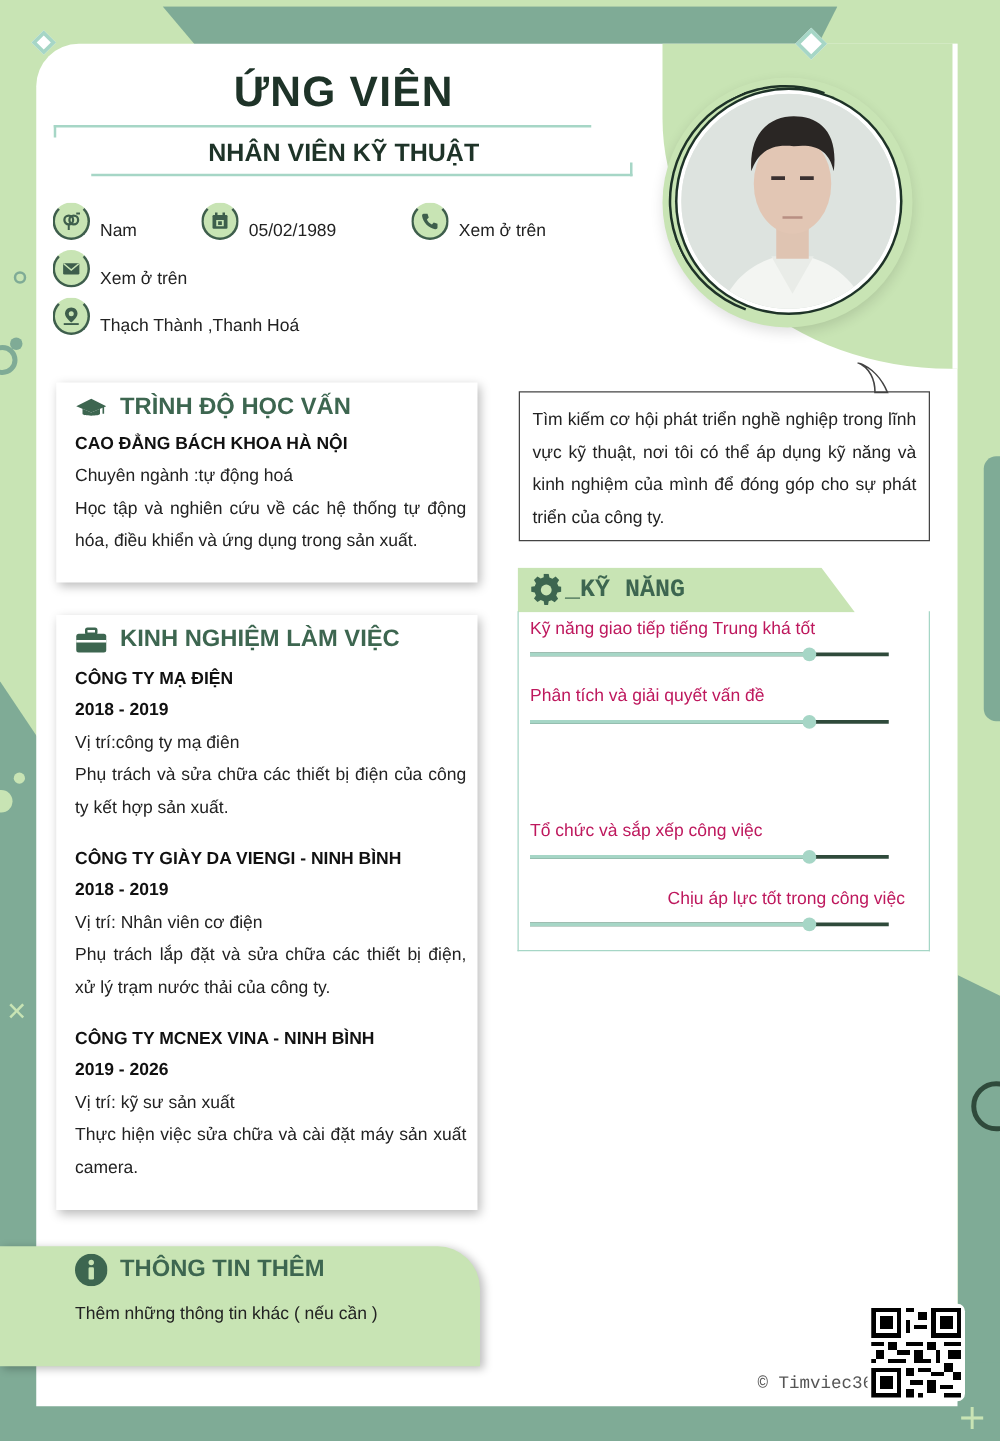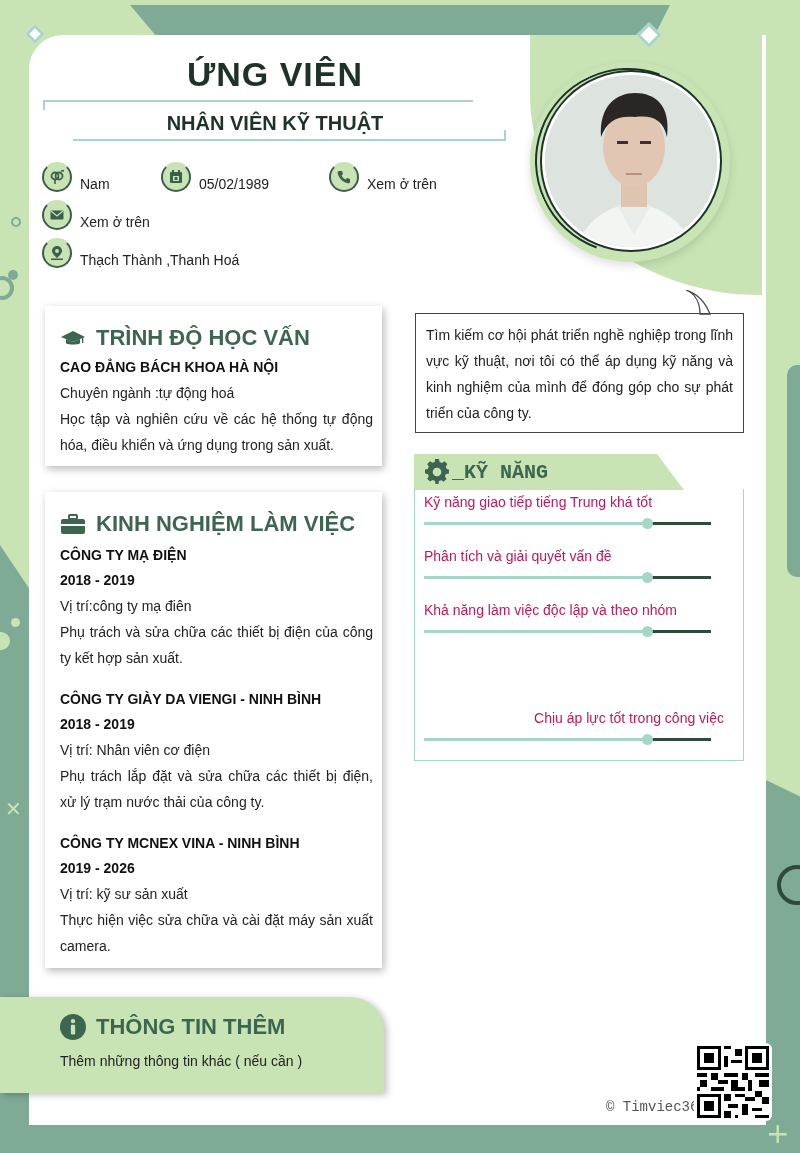--- a/index.html
+++ b/index.html
@@ -30,21 +30,21 @@
 
   .contact { position: absolute; display: flex; align-items: flex-end; font-size: 14px; color: #222; }
   .contact .ic { width: 30px; height: 30px; border-radius: 50%; background: #c8e4b4; border: 2px solid #3e5e4c; border-top-color: #c8e4b4; border-bottom-color: #3e5e4c; display: flex; align-items: center; justify-content: center; margin-right: 8px; }
   .contact .ic svg { width: 16px; height: 16px; fill: #3e5e4c; }
 
   .photo-wrap { position: absolute; left: 530px; top: 62px; width: 200px; height: 200px; border-radius: 50%; background: #c8e4b4; box-shadow: 0 4px 10px rgba(0,0,0,0.12); }
   .photo { position: absolute; left: 12px; top: 10px; width: 178px; height: 178px; border-radius: 50%; background: #dfe4e0; border: 3px solid #fff; box-shadow: 0 0 0 2px #1e3328; overflow: hidden; }
   .photo-arc { position: absolute; left: 5px; top: 6px; width: 186px; height: 186px; border-radius: 50%; border: 2px solid transparent; border-left-color: #1e3328; border-top-color: #1e3328; transform: rotate(-25deg); }
 
   .card { position: absolute; background: #fff; box-shadow: 2px 3px 8px rgba(0,0,0,0.28); }
-  .card-h { display: flex; align-items: center; font-size: 22px; font-weight: bold; color: #3d6650; margin-top: 11px; }
+  .card-h { display: flex; align-items: center; font-size: 19px; font-weight: bold; color: #3d6650; }
   .card-h svg { width: 26px; height: 24px; fill: #3d6650; margin-right: 10px; }
   .bold { font-weight: bold; font-size: 14px; color: #111; line-height: 25px; }
   .txt { font-size: 14px; color: #222; line-height: 26px; text-align: justify; }
 
   .bubble { position: absolute; left: 415px; top: 313px; width: 329px; height: 120px; border: 1.5px solid #444; border-radius: 0; padding: 8px 10px; }
   .bubble .txt { text-align: justify; }
   .bubble-tail { position: absolute; left: 684px; top: 290px; width: 40px; height: 26px; }
 
   .skills-h { position: absolute; left: 414px; top: 454px; width: 270px; height: 36px; background: #c8e4b4; clip-path: polygon(0 0, 90% 0, 100% 100%, 0 100%); display: flex; align-items: center; padding-left: 10px; font-size: 20px; font-weight: bold; color: #3d6650; font-family: Liberation Mono, monospace; }
   .skills-h svg { width: 26px; height: 26px; fill: #3d6650; margin-right: 2px; }
@@ -222,22 +222,22 @@
         <div class="knob" style="left:218px;"></div>
       </div>
   </div>
   <div class="skill" style="top:59px;">
     <div class="lbl">Phân tích và giải quyết vấn đề</div>
     <div class="bar">
         <div class="fill" style="width:78%;"></div>
         <div class="knob" style="left:218px;"></div>
       </div>
   </div>
-  <div class="skill" style="top:113px;">
-    <div class="lbl">Khả năng làm việc độc lập và theo nhóm</div>
+  <div class="skill" style="top:167px;">
+    <div class="lbl">Tổ chức và sắp xếp công việc</div>
     <div class="bar">
         <div class="fill" style="width:78%;"></div>
         <div class="knob" style="left:218px;"></div>
       </div>
   </div>
   <div class="skill" style="top:221px;text-align:right;">
     <div class="lbl">Chịu áp lực tốt trong công việc</div>
     <div class="bar">
         <div class="fill" style="width:78%;"></div>
         <div class="knob" style="left:218px;"></div>

